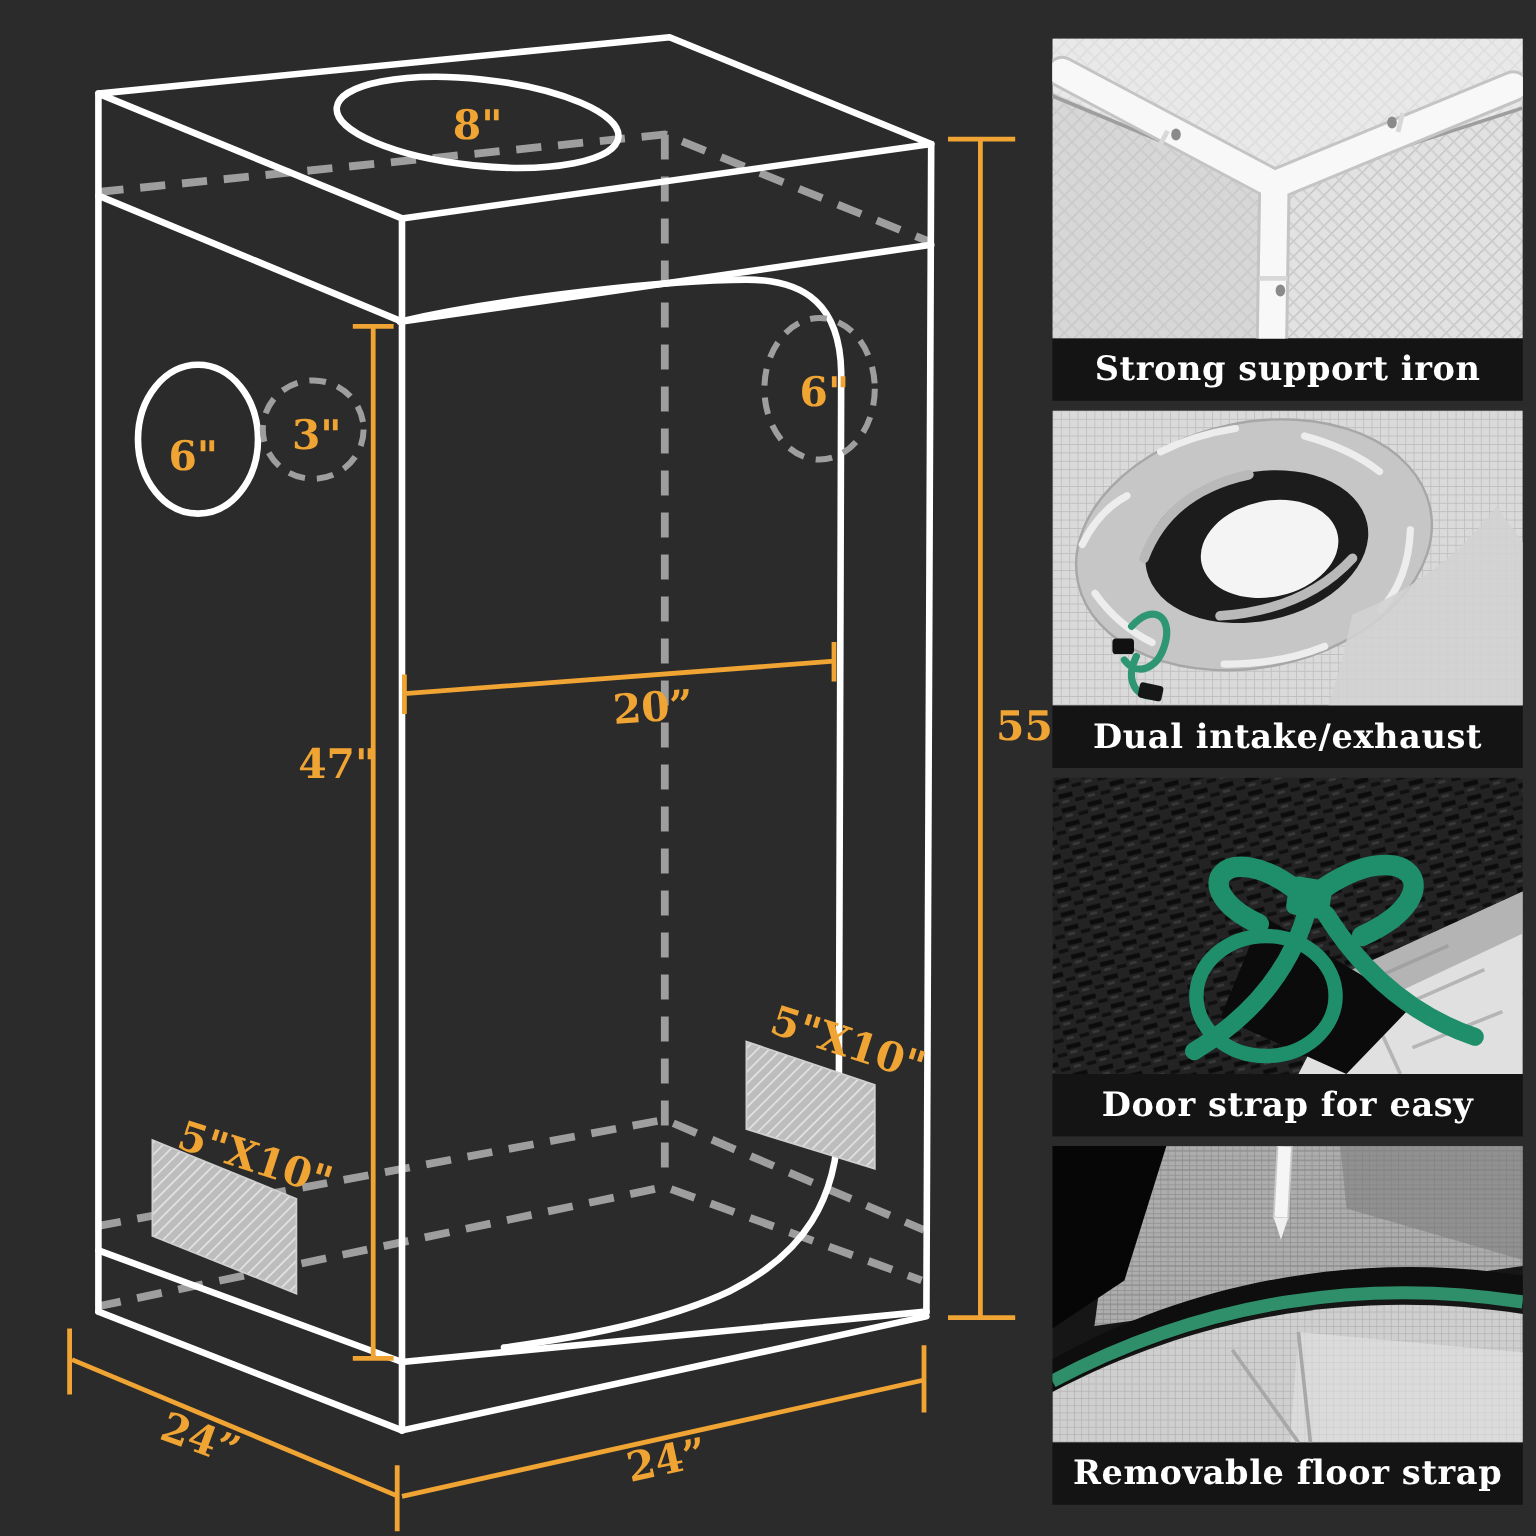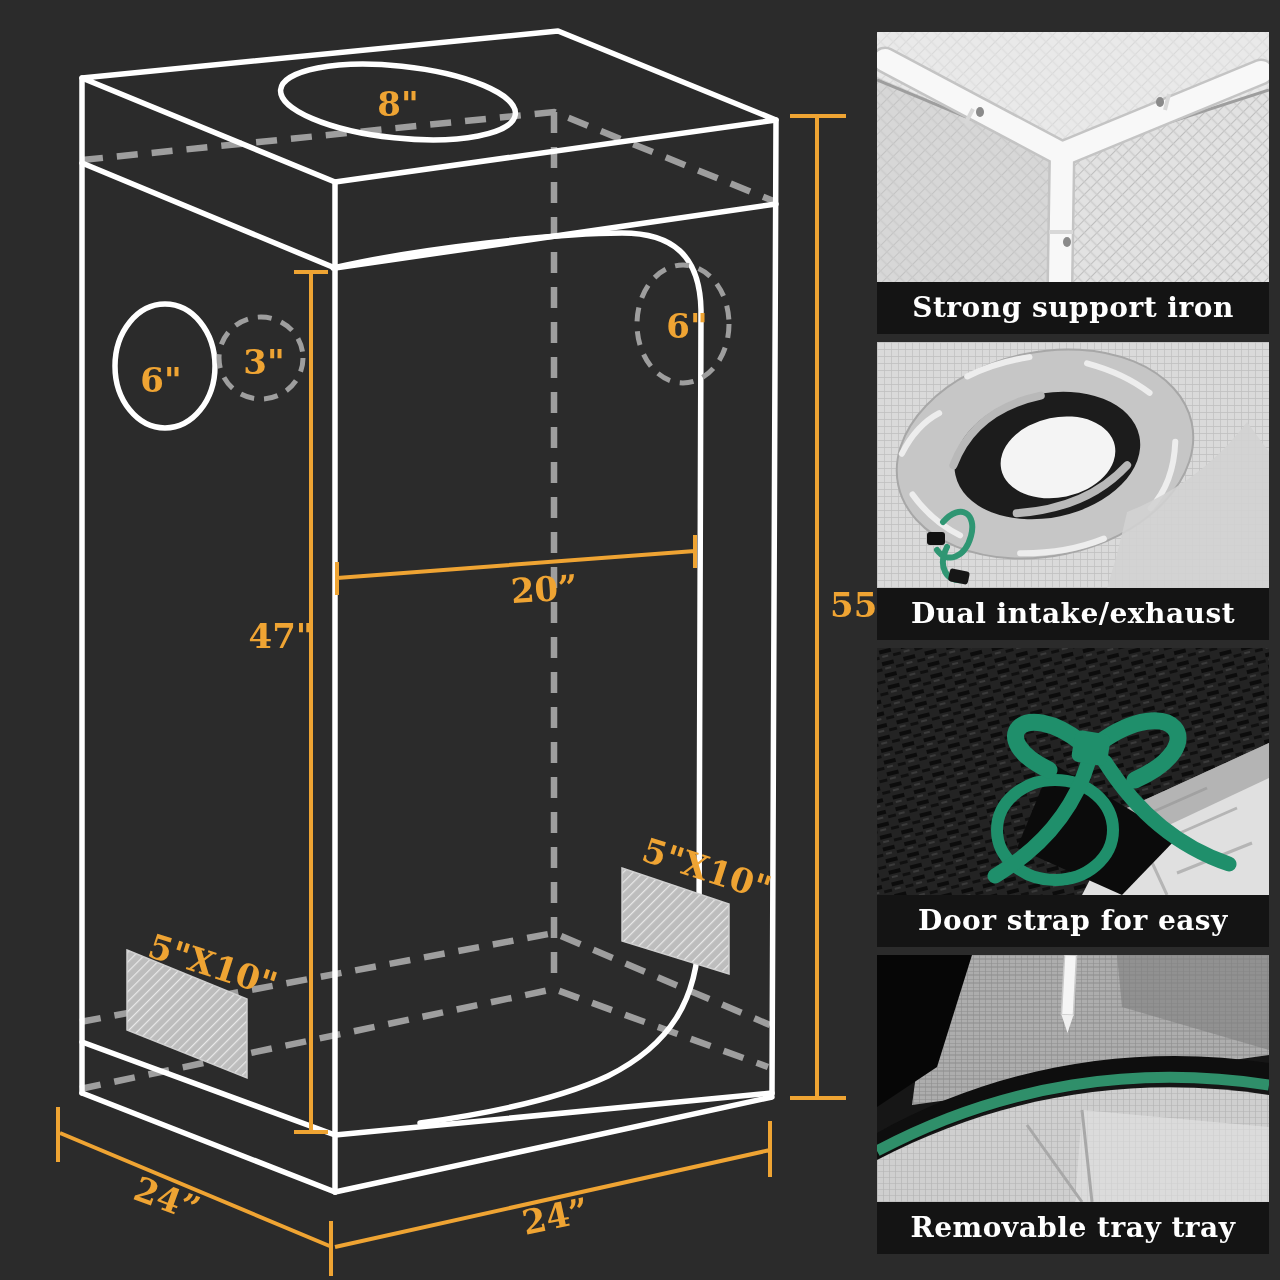--- a/index.html
+++ b/index.html
@@ -184,16 +184,16 @@
       <path d="M0 178 C120 110 260 88 392 108 L392 135 C260 115 125 135 0 205 Z" fill="#0E0E0E"></path>
       <path d="M0 196 C128 128 262 110 392 130" stroke="#2F8F6A" stroke-width="11" fill="none"></path>
       <path d="M0 205 C128 138 262 120 392 140 L392 247 L0 247 Z" fill="url(#p4g)"></path>
       <polygon points="205,155 392,172 392,247 198,247" fill="#E6E6E6" opacity="0.55"></polygon>
       <path d="M150 170 L205 247 M205 155 L215 247" stroke="#A8A8A8" stroke-width="3" fill="none"></path>
       <g transform="rotate(3 192 30)">
         <rect x="186" y="0" width="12" height="60" fill="#F5F5F5" stroke="#C9C9C9" stroke-width="1.5"></rect>
         <polygon points="186,60 198,60 193,78" fill="#F0F0F0"></polygon>
       </g>
     </svg>
-    <figcaption class="cap">Removable tray tray</figcaption>
+    <figcaption class="cap">Removable floor strap</figcaption>
   </figure>
 
 </div>
 
 </body></html>

